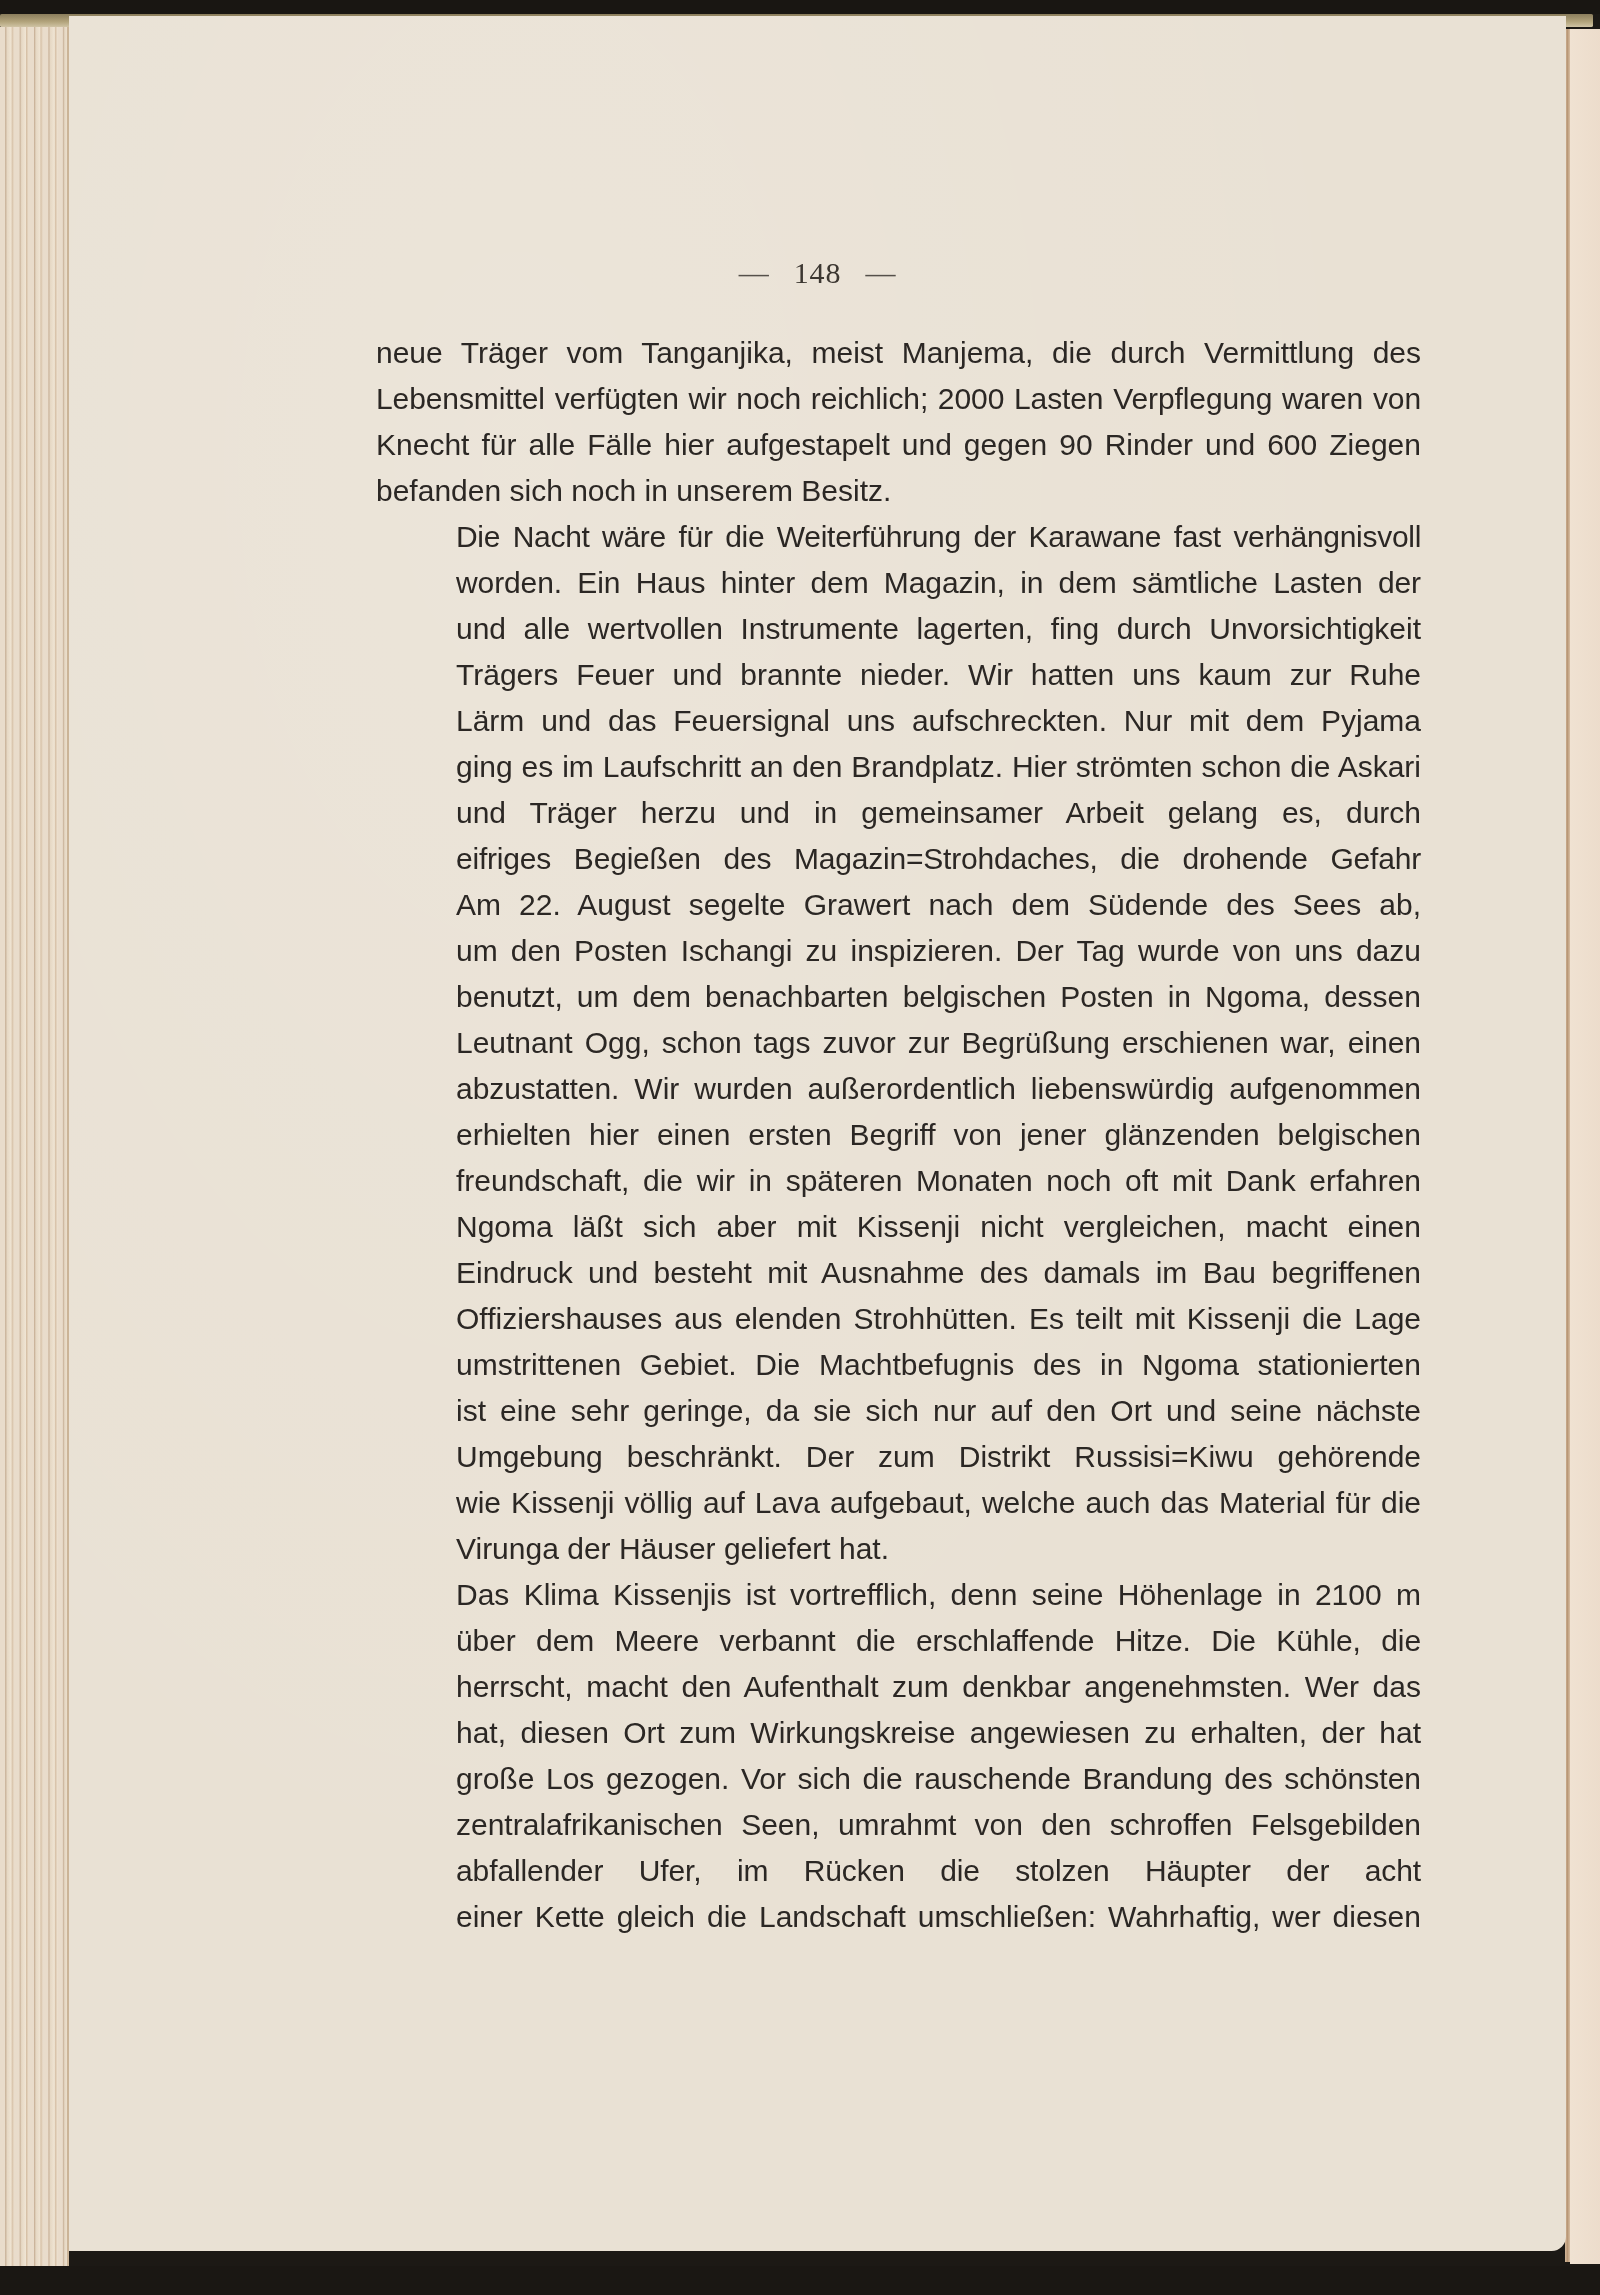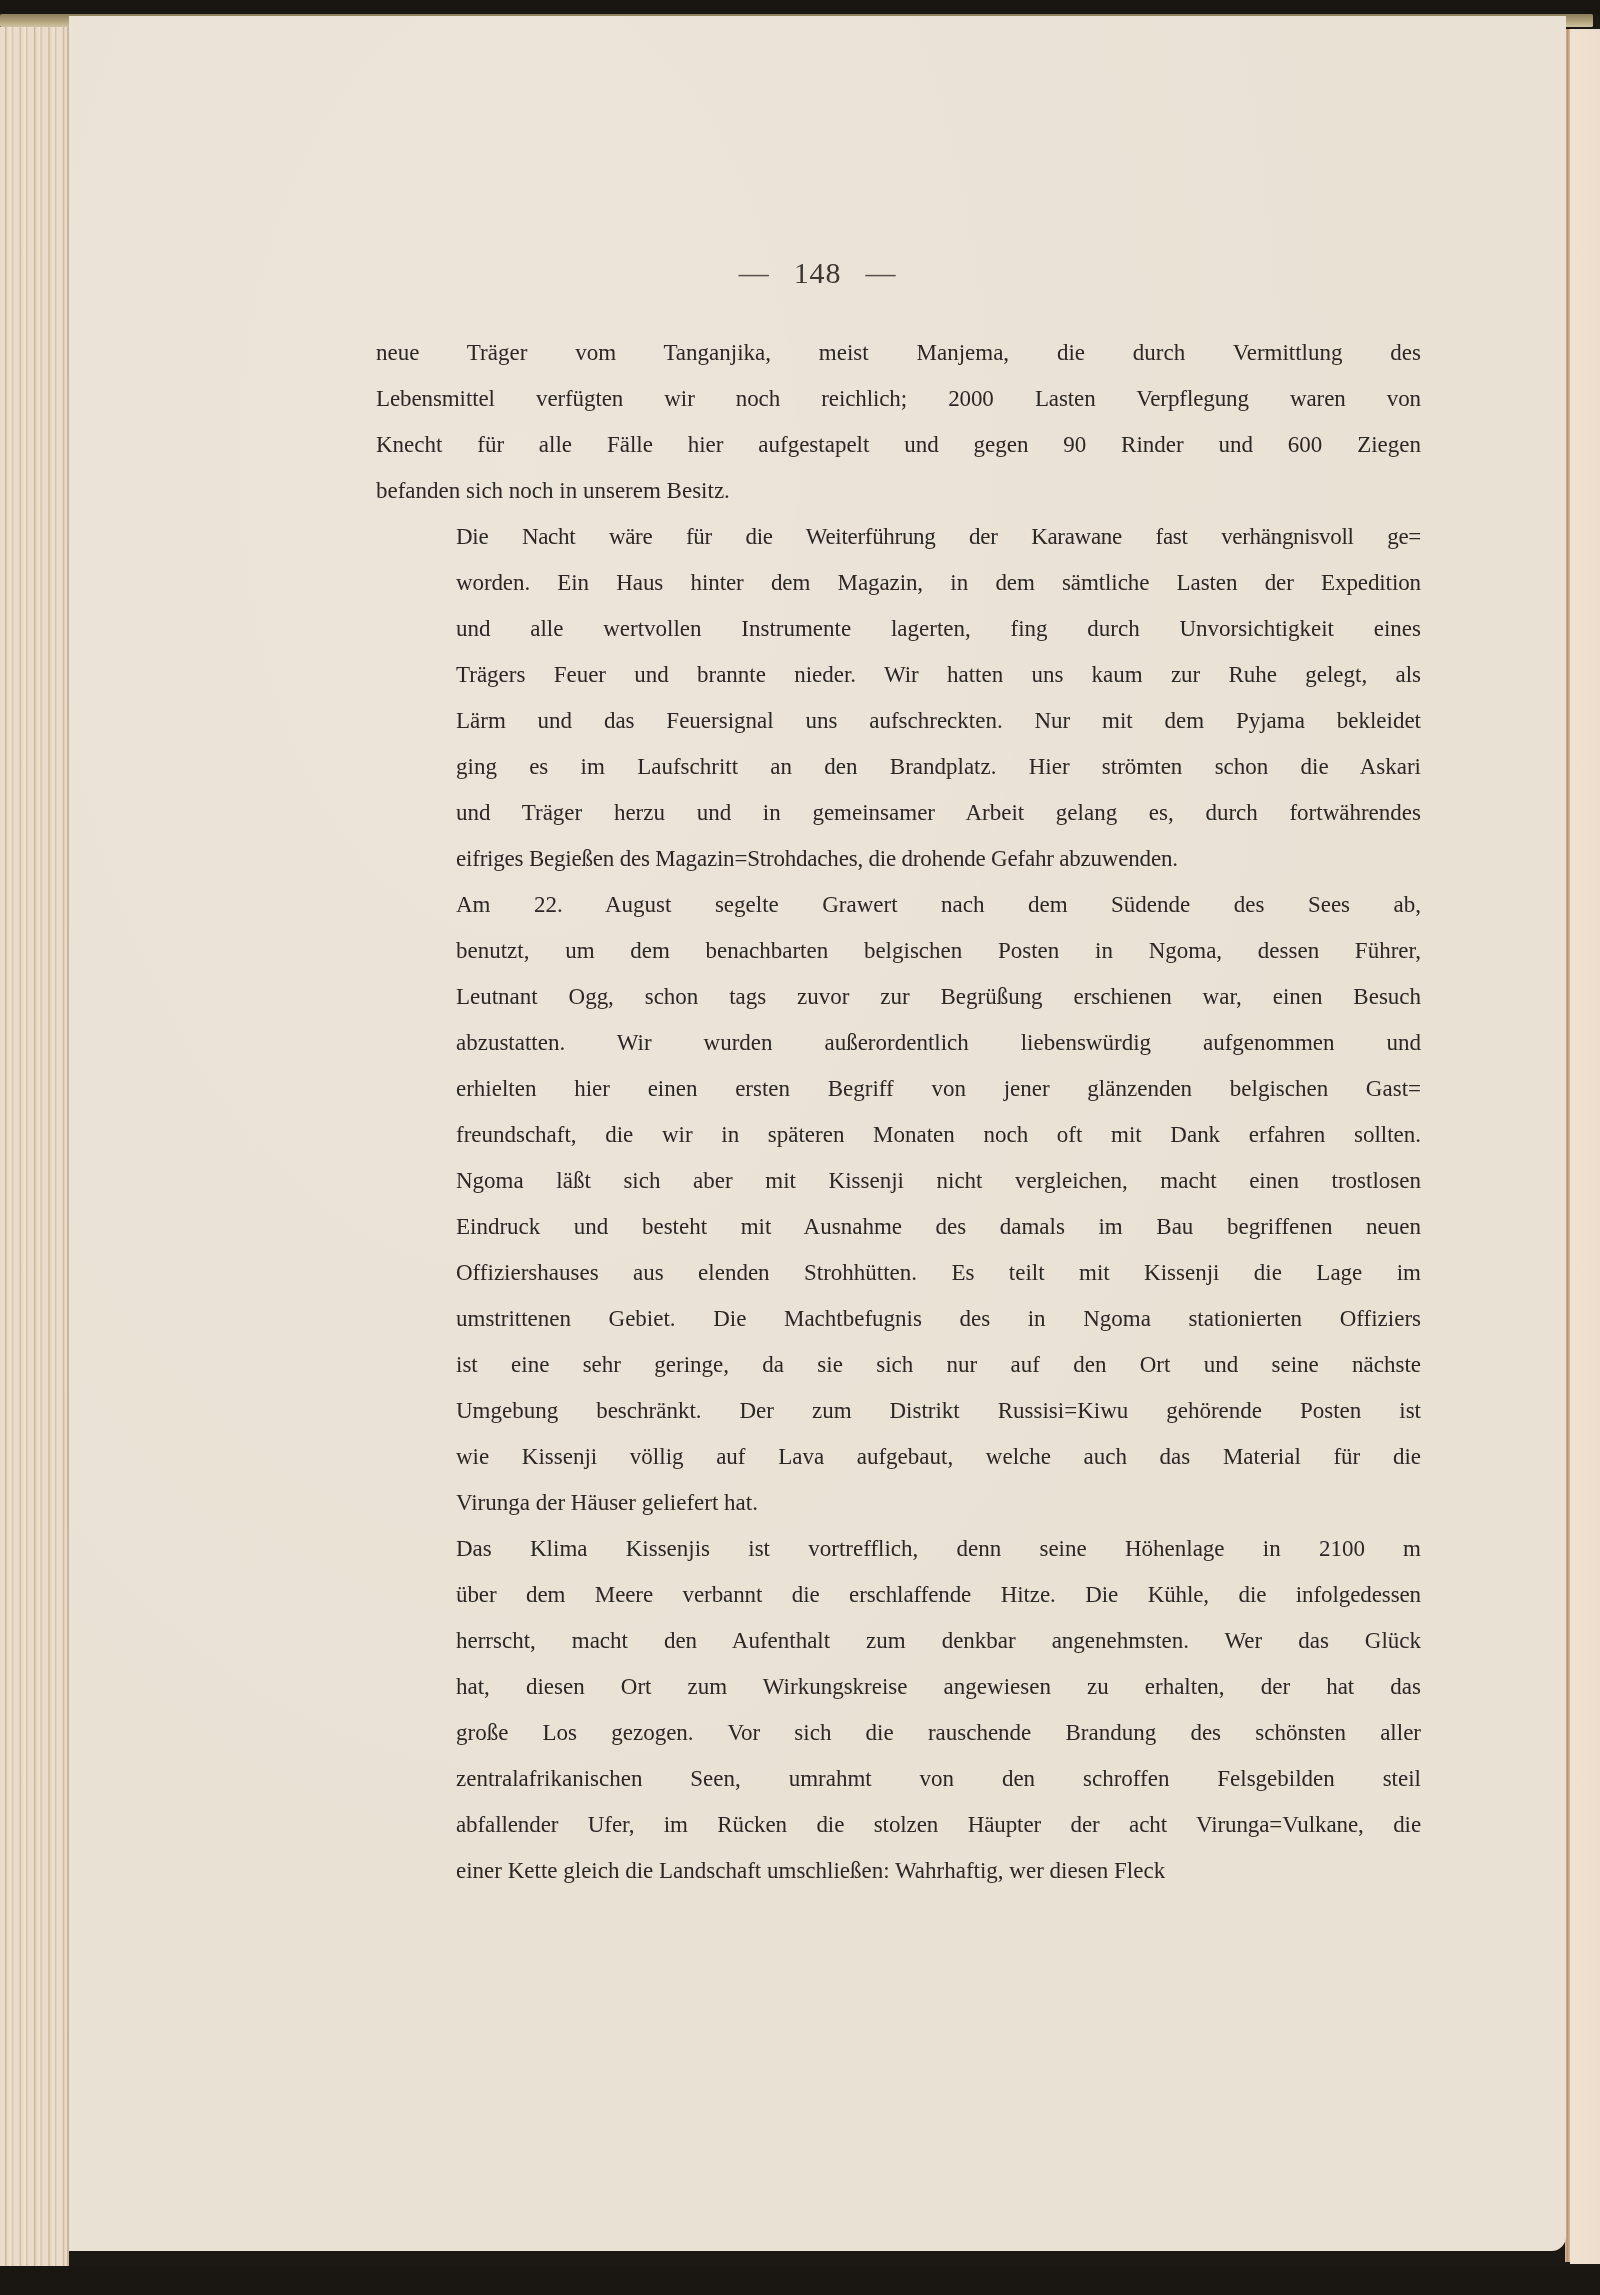--- a/index.html
+++ b/index.html
@@ -91,22 +91,22 @@
       display: inline-block;
       margin: 0 16px;
       color: #55504a;
     }
 
     .text-block {
       position: absolute;
       left: 307px;   
       top: 314px;
       width: 1045px;
-      font-family: Liberation Serif, serif;
-      font-size: 23px;
+      font-family: Liberation Sans, sans-serif;
+      font-size: 30px;
       line-height: 46px;
       color: #2b2724;
       text-align: justify;
       text-justify: inter-word;
       hyphens: none;
     }
     .para {
       margin: 0;
     }
     .para.indent {
@@ -152,20 +152,21 @@
           <span class="line" style="white-space: normal; letter-spacing: -0.1px; overflow: hidden; height: 46px;">worden. Ein Haus hinter dem Magazin, in dem sämtliche Lasten der Expedition</span>
           <span class="line" style="white-space: normal; overflow: hidden; height: 46px;">und alle wertvollen Instrumente lagerten, fing durch Unvorsichtigkeit eines</span>
           <span class="line" style="white-space: normal; overflow: hidden; height: 46px;">Trägers Feuer und brannte nieder. Wir hatten uns kaum zur Ruhe gelegt, als</span>
           <span class="line" style="white-space: normal; overflow: hidden; height: 46px;">Lärm und das Feuersignal uns aufschreckten. Nur mit dem Pyjama bekleidet</span>
           <span class="line" style="white-space: normal; overflow: hidden; height: 46px;">ging es im Laufschritt an den Brandplatz. Hier strömten schon die Askari</span>
           <span class="line" style="white-space: normal; letter-spacing: 0px; overflow: hidden; height: 46px;">und Träger herzu und in gemeinsamer Arbeit gelang es, durch fortwährendes</span>
           <span class="line last" style="white-space: normal; letter-spacing: -0.2px; overflow: hidden; height: 46px;">eifriges Begießen des Magazin=Strohdaches, die drohende Gefahr abzuwenden.</span>
         </div>
         <div class="para indent">
           <span class="line" style="text-indent: 80px; white-space: normal; overflow: hidden; height: 46px;">Am 22. August segelte Grawert nach dem Südende des Sees ab,</span>
+          <span class="line" style="white-space: normal; overflow: hidden; height: 46px;">um den Posten Ischangi zu inspizieren. Der Tag wurde von uns dazu</span>
           <span class="line" style="white-space: normal; overflow: hidden; height: 46px;">benutzt, um dem benachbarten belgischen Posten in Ngoma, dessen Führer,</span>
           <span class="line" style="white-space: normal; letter-spacing: -0.01px; overflow: hidden; height: 46px;">Leutnant Ogg, schon tags zuvor zur Begrüßung erschienen war, einen Besuch</span>
           <span class="line" style="white-space: normal; overflow: hidden; height: 46px;">abzustatten. Wir wurden außerordentlich liebenswürdig aufgenommen und</span>
           <span class="line" style="white-space: normal; overflow: hidden; height: 46px;">erhielten hier einen ersten Begriff von jener glänzenden belgischen Gast=</span>
           <span class="line" style="white-space: normal; letter-spacing: -0.01px; overflow: hidden; height: 46px;">freundschaft, die wir in späteren Monaten noch oft mit Dank erfahren sollten.</span>
           <span class="line" style="white-space: normal; overflow: hidden; height: 46px;">Ngoma läßt sich aber mit Kissenji nicht vergleichen, macht einen trostlosen</span>
           <span class="line" style="white-space: normal; overflow: hidden; height: 46px;">Eindruck und besteht mit Ausnahme des damals im Bau begriffenen neuen</span>
           <span class="line" style="white-space: normal; overflow: hidden; height: 46px;">Offiziershauses aus elenden Strohhütten. Es teilt mit Kissenji die Lage im</span>
           <span class="line" style="white-space: normal; overflow: hidden; height: 46px;">umstrittenen Gebiet. Die Machtbefugnis des in Ngoma stationierten Offiziers</span>
           <span class="line" style="white-space: normal; overflow: hidden; height: 46px;">ist eine sehr geringe, da sie sich nur auf den Ort und seine nächste</span>

